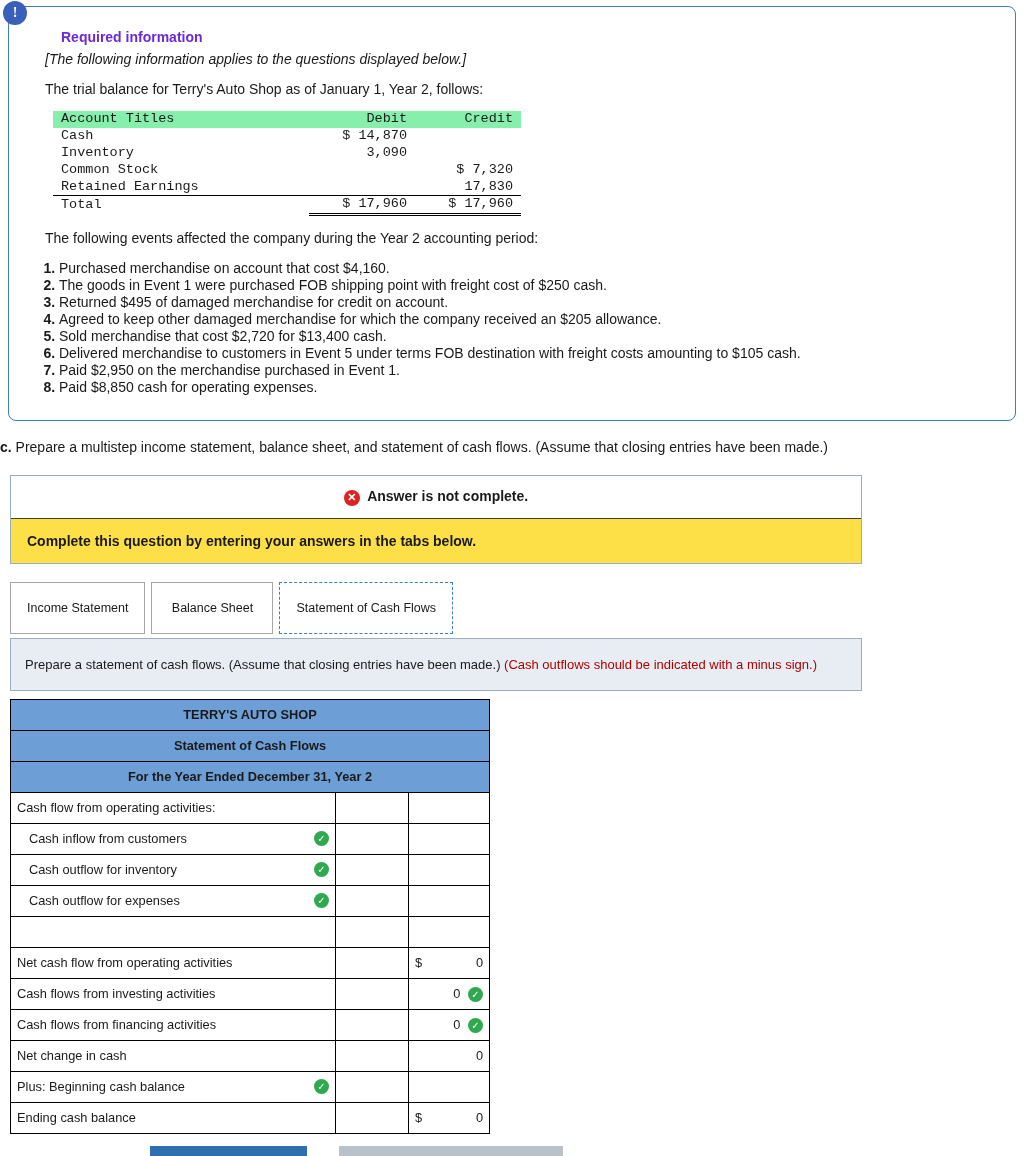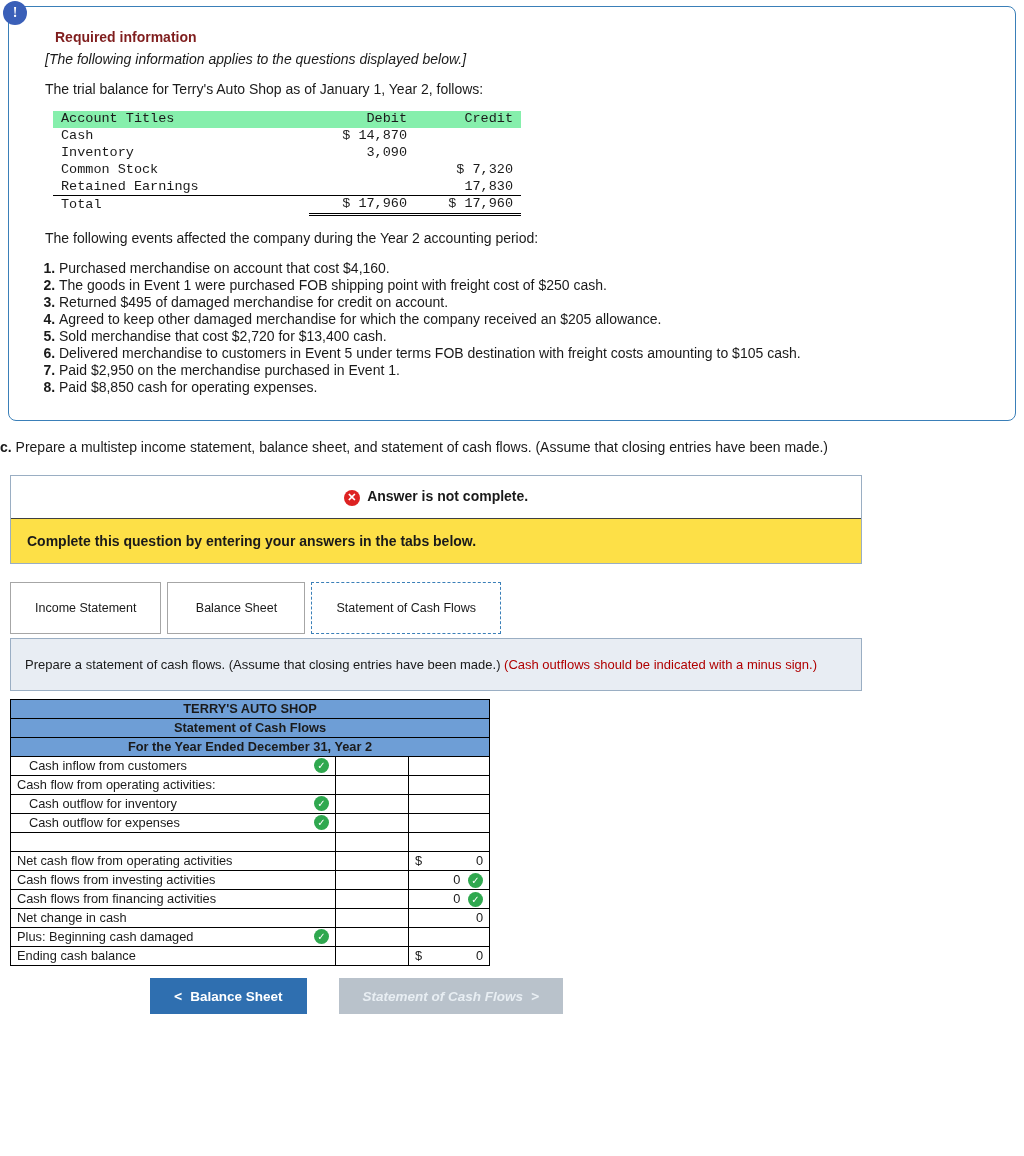--- a/index.html
+++ b/index.html
@@ -1,18 +1,18 @@
 <!DOCTYPE html>
 <html><head>
 <meta charset="utf-8">
 <style>
   body{font-family:"Helvetica Neue",Arial,sans-serif;font-size:14px;color:#1a1a1a;margin:0;padding:0;}
   .card{border:1px solid #3a7fb8;border-radius:8px;margin:6px 8px 18px 8px;padding:18px 36px 24px 36px;position:relative;}
   .info-badge{position:absolute;left:-6px;top:-6px;width:24px;height:24px;border-radius:50%;background:#3a5fb8;color:#fff;display:flex;align-items:center;justify-content:center;font-weight:700;font-size:14px;font-family:Georgia,serif;}
-  .req-heading{color:#7f1d1d;font-weight:700;margin:4px 0 6px 10px;}
+  .req-heading{color:#6d28d9;font-weight:700;margin:4px 0 6px 16px;}
   .italic-note{font-style:italic;margin:4px 0 14px 0;}
   .para{margin:6px 0 14px 0;}
   
   .tb{font-family:"Courier New",monospace;font-size:13.5px;border-collapse:collapse;margin:4px 0 14px 8px;}
   .tb td{padding:0 8px;line-height:1.25;}
   .tb .hdr td{background:#86efac;}
   .tb .dcol{text-align:right;min-width:90px;}
   .tb .ccol{text-align:right;min-width:90px;}
   .tb .acct{min-width:240px;}
   .tb .total td{border-top:1px solid #000;}
@@ -24,28 +24,28 @@
   
   .partc{margin:0 8px 0 0;}
   .partc b{font-weight:700;}
   
   .panel{border:1px solid #9aaec3;margin:20px 0 0 10px;width:850px;}
   .panel-banner{text-align:center;font-weight:700;padding:12px 0;border-bottom:1px solid #404040;}
   .x-icon{display:inline-flex;width:16px;height:16px;border-radius:50%;background:#d22;color:#fff;align-items:center;justify-content:center;font-size:11px;margin-right:4px;vertical-align:middle;}
   .panel-sub{background:#fde047;font-weight:700;padding:14px 16px;}
   
   .tabs{display:flex;gap:6px;margin:18px 0 0 10px;}
-  .tab{border:1px solid #a6a6a6;background:#fff;font-size:12.5px;text-align:center;display:flex;align-items:center;justify-content:center;padding:6px 24px;min-width:88px;min-height:38px;cursor:pointer;}
+  .tab{border:1px solid #a6a6a6;background:#fff;font-size:12.5px;text-align:center;display:flex;align-items:center;justify-content:center;padding:6px 16px;min-width:88px;min-height:38px;cursor:pointer;}
   .tab.active{border:1px dashed #3a7fb8;}
   
   .instr{background:#e8edf3;border:1px solid #9aaec3;padding:18px 14px;font-size:13px;margin:4px 0 0 10px;width:822px;}
   .instr .red{color:#b00000;}
   
   .stmt{border-collapse:collapse;margin:8px 0 0 10px;font-size:12.8px;}
-  .stmt td,.stmt th{border:1px solid #000;padding:0 6px;height:18px;}
+  .stmt td,.stmt th{border:1px solid #000;padding:6px 6px;height:18px;}
   .stmt .title{background:#6e9ed6;text-align:center;font-weight:700;}
   .stmt .labelcol{width:300px;}
   .stmt .numcol{width:60px;text-align:right;}
   .stmt .totcol{width:68px;text-align:right;}
   .stmt .indent{padding-left:18px;}
   .chk{display:inline-flex;width:15px;height:15px;border-radius:50%;background:#2fa84f;color:#fff;align-items:center;justify-content:center;font-size:10px;float:right;margin-left:4px;}
   
   .navbtns{display:flex;gap:32px;margin:12px 0 0 150px;}
   .navbtn{padding:10px 24px;font-size:13.5px;font-weight:600;color:#fff;border:none;cursor:pointer;}
   .navbtn.prev{background:#2f6fb0;}
@@ -137,30 +137,30 @@
       <tr>
         <td class="title" colspan="3">TERRY'S AUTO SHOP</td>
       </tr>
   <tr>
         <td class="title" colspan="3">Statement of Cash Flows</td>
       </tr>
   <tr>
         <td class="title" colspan="3">For the Year Ended December 31, Year 2</td>
       </tr>
   <tr>
+        <td class="labelcol">Cash flow from operating activities:</td>
+        <td class="numcol"></td>
+        <td class="totcol"></td>
+      </tr>
+  <tr>
         <td class="labelcol indent"><span>Cash inflow from customers</span><span class="chk">✓</span></td>
         <td class="numcol"></td>
         <td class="totcol"></td>
       </tr>
   <tr>
-        <td class="labelcol">Cash flow from operating activities:</td>
-        <td class="numcol"></td>
-        <td class="totcol"></td>
-      </tr>
-  <tr>
         <td class="labelcol indent"><span>Cash outflow for inventory</span><span class="chk">✓</span></td>
         <td class="numcol"></td>
         <td class="totcol"></td>
       </tr>
   <tr>
         <td class="labelcol indent"><span>Cash outflow for expenses</span><span class="chk">✓</span></td>
         <td class="numcol"></td>
         <td class="totcol"></td>
       </tr>
   <tr>
@@ -182,21 +182,21 @@
         <td class="labelcol">Cash flows from financing activities</td>
         <td class="numcol"></td>
         <td class="totcol"><span>0</span> <span class="chk" style="float:none;display:inline-flex">✓</span></td>
       </tr>
   <tr>
         <td class="labelcol">Net change in cash</td>
         <td class="numcol"></td>
         <td class="totcol">0</td>
       </tr>
   <tr>
-        <td class="labelcol"><span>Plus: Beginning cash damaged</span><span class="chk">✓</span></td>
+        <td class="labelcol"><span>Plus: Beginning cash balance</span><span class="chk">✓</span></td>
         <td class="numcol"></td>
         <td class="totcol"></td>
       </tr>
   <tr>
         <td class="labelcol">Ending cash balance</td>
         <td class="numcol"></td>
         <td class="totcol"><span style="float:left">$</span><span>0</span></td>
       </tr>
 </tbody>
   </table>

